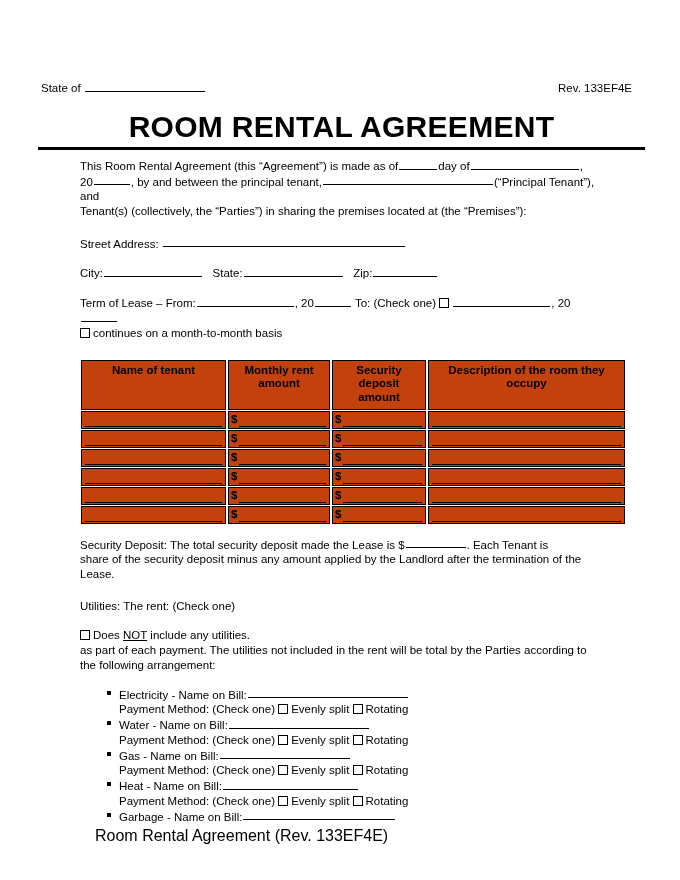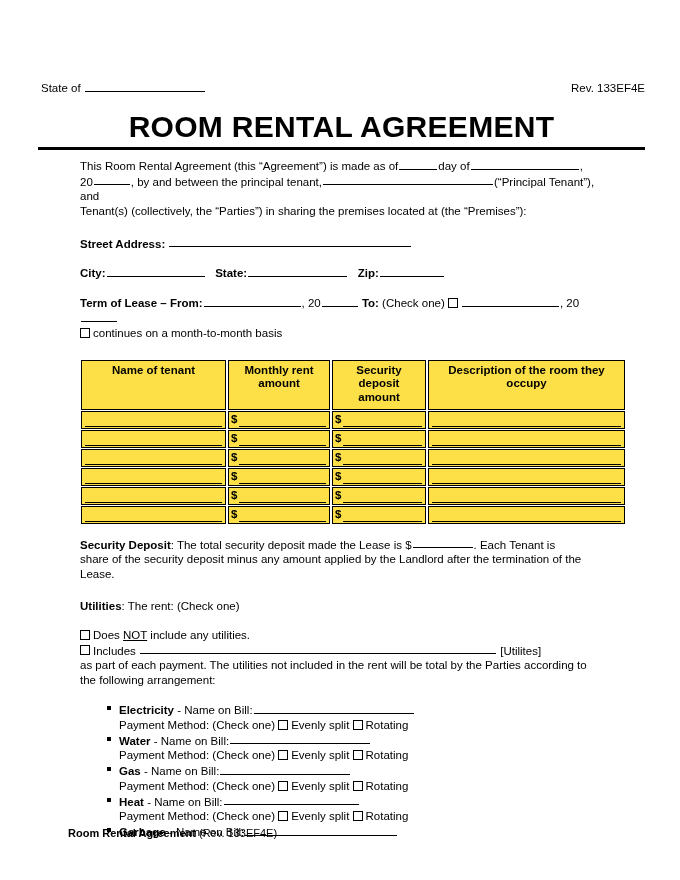--- a/index.html
+++ b/index.html
@@ -21,21 +21,21 @@
     height: 880px;
     background: #ffffff;
     overflow: hidden;
   }
 
   
   .doc-header {
     position: absolute;
     top: 80px;
     left: 41px;
-    right: 35px;
+    right: 48px;
     display: flex;
     justify-content: space-between;
     align-items: baseline;
     font-size: 11.5px;
   }
   .state-of {
     white-space: nowrap;
   }
   .rev-code {
     white-space: nowrap;
@@ -77,21 +77,21 @@
   p { margin: 0; }
 
   .blank {
     display: inline-block;
     border-bottom: 1px solid #000;
     vertical-align: baseline;
     height: 0.92em;
     margin: 0 1px;
   }
   .u { text-decoration: underline; }
-  .b { font-weight: bold; }
+  .b { font-weight: normal; }
   .gap-md { height: 14px; }
   .gap-lg { height: 17px; }
 
   .chk {
     display: inline-block;
     width: 8px;
     height: 8px;
     border: 1px solid #000;
     vertical-align: -1px;
     margin: 0 3px 0 0;
@@ -104,21 +104,21 @@
     border-spacing: 2px 1px;
     width: 520px;
     margin-left: -1px;
     table-layout: fixed;
   }
   .tenant-table td,
   .tenant-table th {
     border: 1px solid #000;
     padding: 0;
     vertical-align: top;
-    background: #fde047;
+    background: #c2410c;
   }
   .tenant-table th {
     font-size: 11.5px;
     font-weight: bold;
     text-align: center;
     padding: 3px 2px 4px 2px;
     line-height: 1.18;
   }
   .col-name   { width: 139px; }
   .col-rent   { width: 96px; }
@@ -168,23 +168,23 @@
     width: 4px;
     height: 4px;
     background: #000;
   }
   .util-line1 { white-space: nowrap; }
   .util-line2 { white-space: nowrap; }
 
   
   .doc-footer {
     position: absolute;
-    left: 68px;
+    left: 95px;
     top: 827px;
-    font-size: 11px;
+    font-size: 16px;
   }
 </style>
 </head>
 <body>
 
 <div class="page">
 
   <div class="doc-header">
     <div class="state-of">
       <span>State of</span>
@@ -376,25 +376,20 @@
       </p>
 
       <div class="gap-md"></div>
 
       <p>
         <span class="chk"></span><span>Does</span>
         <span class="u">NOT</span>
         <span>include any utilities.</span>
       </p>
 
-      <p>
-        <span class="chk"></span><span>Includes</span>
-        <span class="blank" style="width:356px"></span>
-        <span>[Utilites]</span>
-      </p>
       <p>as part of each payment. The utilities not included in the rent will be total by the Parties according to</p>
       <p>the following arrangement:</p>
 
       <div class="gap-md"></div>
 
       <ul class="util-list" id="util-list">
           <li class="util-item">
             <span class="util-bullet"></span>
             <div class="util-line1"><span class="b">Electricity</span> <span>- Name on Bill:</span><span class="blank" style="width:160px"></span></div>
             <div class="util-line2"><span>Payment Method: (Check one)</span> <span class="chk"></span><span>Evenly split</span> <span class="chk"></span><span>Rotating</span></div>

